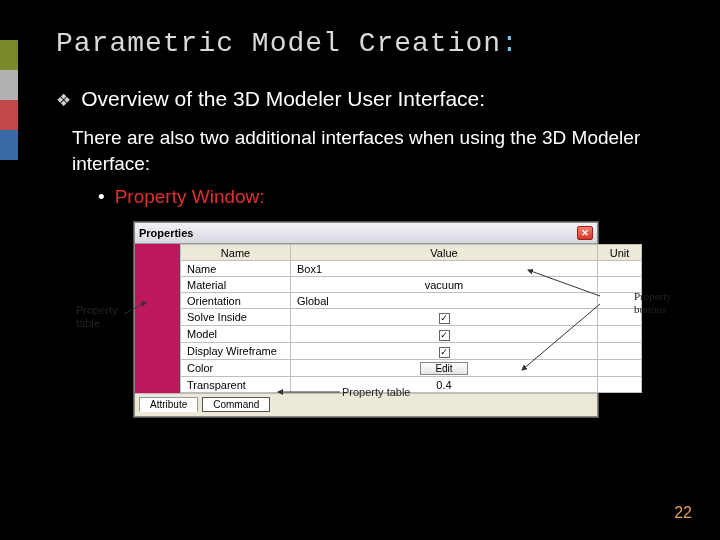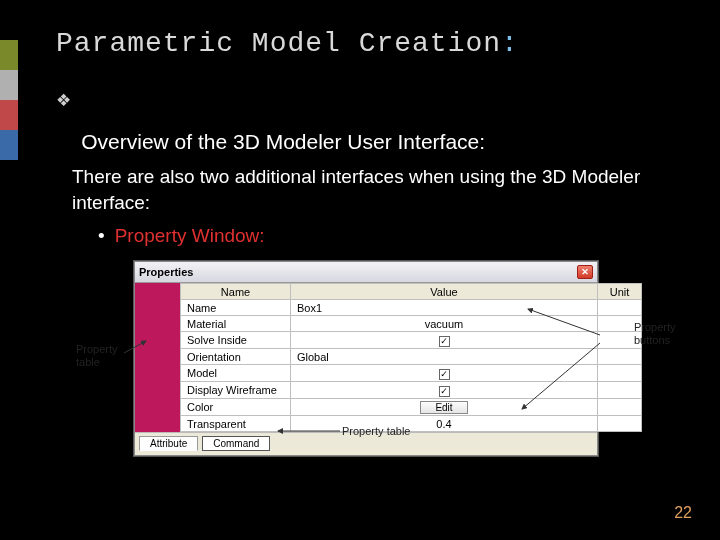--- a/index.html
+++ b/index.html
@@ -26,21 +26,21 @@
     padding: 28px 0 0 56px;
   }
   .title .colon { color: #7bbfe8; }
   .bullet-row {
     display: flex; align-items: flex-start;
     padding: 28px 0 0 56px;
   }
   .diamond-bullet {
     font-size: 17px; color: #cfcfcf; margin-right: 10px; line-height: 28px;
   }
-  .bullet-text { font-size: 21px; color: #fff; margin-top: 43px; }
+  .bullet-text { font-size: 21px; color: #fff; }
   .para {
     font-size: 19px; color: #fff;
     padding: 10px 60px 0 72px; line-height: 1.35;
   }
   .sub-bullet {
     display: flex; align-items: flex-start;
     padding: 10px 0 0 98px; font-size: 19px;
   }
   .dot { color: #fff; margin-right: 10px; }
   .red { color: #e03030; }
@@ -116,21 +116,21 @@
     padding: 1px 10px;
     font-size: 10px;
   }
   .tab.active { background: #fdfdfd; border-bottom-color: #fdfdfd; }
   .tab.inactive { background: #fff; border: 1px solid #555; }
   .callout {
     position: absolute; font-size: 11px; color: #222;
     font-family: Arial, sans-serif;
   }
   .callout-left { left: -4px; top: 82px; width: 54px; text-align: left; line-height: 1.15; }
-  .callout-right { right: -50px; top: 60px; width: 56px; text-align: left; line-height: 1.15; }
+  .callout-right { right: -50px; top: 68px; width: 56px; text-align: left; line-height: 1.15; font-family: Liberation Serif, serif; }
   .callout-bottom { left: 262px; top: 164px; }
   svg.arrows { position: absolute; left: 0; top: 0; pointer-events: none; }
   .pagenum {
     position: absolute; right: 28px; bottom: 18px;
     color: #e0a060; font-size: 16px; font-family: "Segoe UI", Arial, sans-serif;
   }
 </style>
 </head>
 <body>
 
@@ -198,27 +198,27 @@
             <td>Name</td>
             <td>Box1</td>
             <td></td>
           </tr>
           <tr>
             <td>Material</td>
             <td class="centercell">vacuum</td>
             <td></td>
           </tr>
           <tr>
+            <td>Orientation</td>
+            <td>Global</td>
+            <td></td>
+          </tr>
+          <tr>
             <td>Solve Inside</td>
             <td class="centercell"><span class="chk">✓</span></td>
-            <td></td>
-          </tr>
-          <tr>
-            <td>Orientation</td>
-            <td>Global</td>
             <td></td>
           </tr>
           <tr>
             <td>Model</td>
             <td class="centercell"><span class="chk">✓</span></td>
             <td></td>
           </tr>
           <tr>
             <td>Display Wireframe</td>
             <td class="centercell"><span class="chk">✓</span></td>

